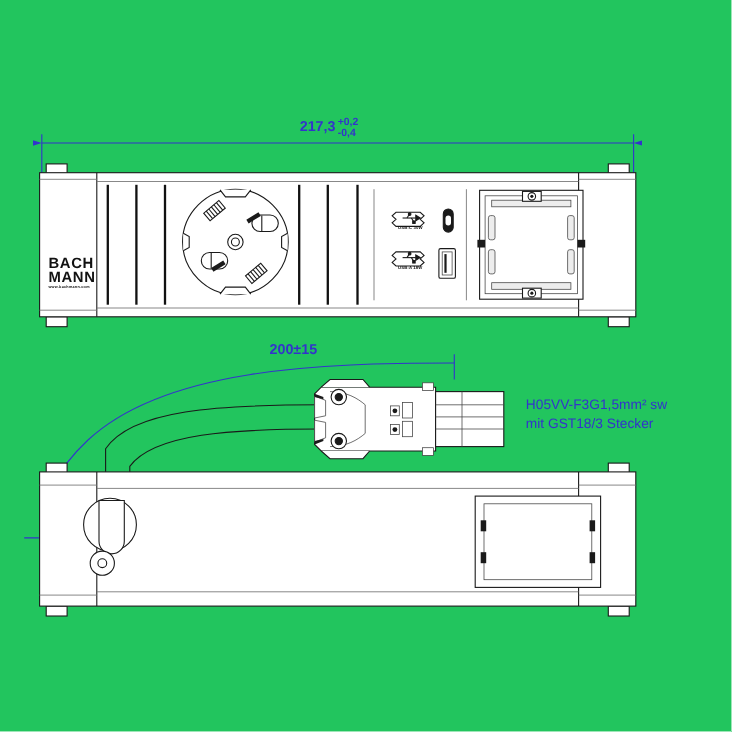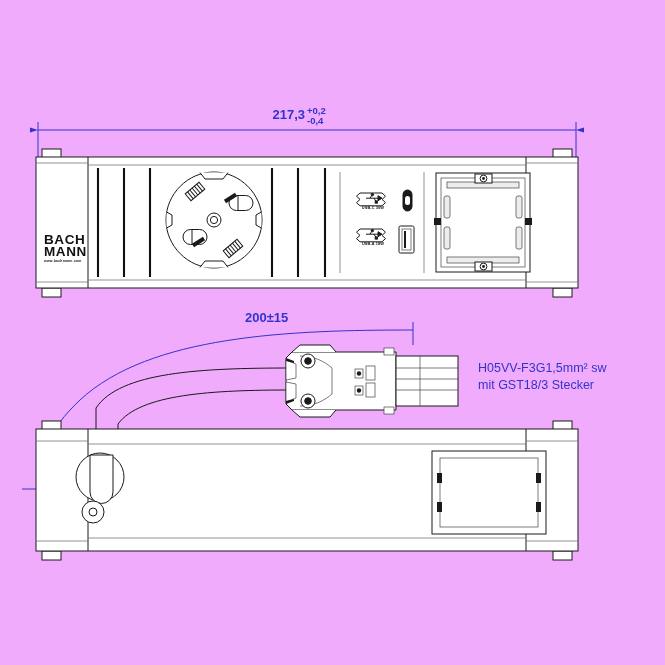--- a/index.html
+++ b/index.html
@@ -8,21 +8,21 @@
     padding: 0;
     background: #ffffff;
   }
   body {
     font-family: "Liberation Sans", sans-serif;
   }
   #drawing-canvas {
     position: relative;
     width: 665px;
     height: 665px;
-    background: #f0abfc;
+    background: #22c55e;
     overflow: hidden;
   }
   #drawing-canvas svg {
     position: absolute;
     top: 0;
     left: 0;
     width: 665px;
     height: 665px;
   }
   .dim-text {

